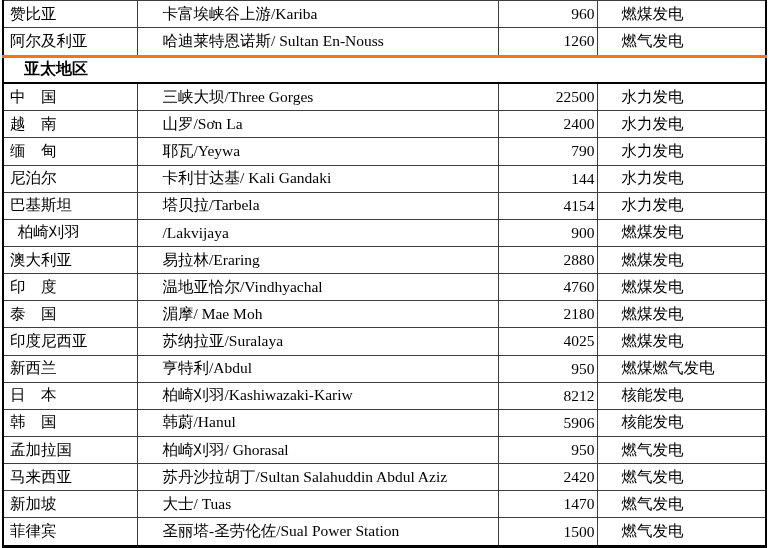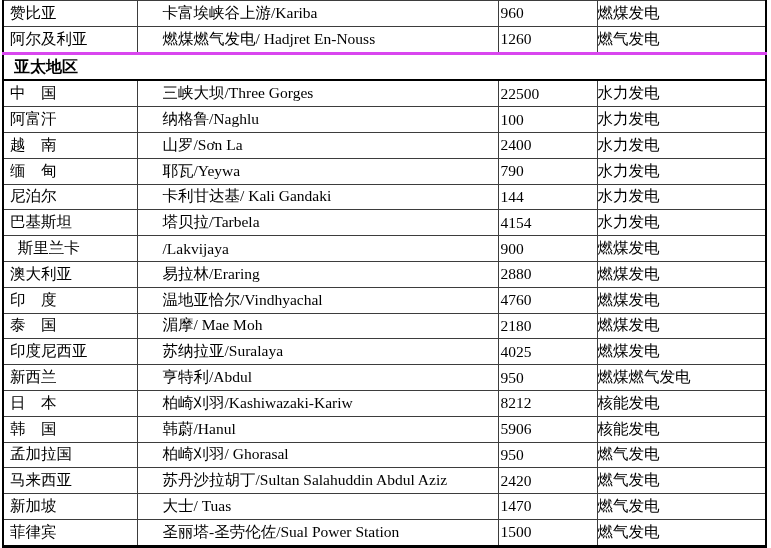--- a/index.html
+++ b/index.html
@@ -28,30 +28,30 @@
     border: 1px solid #3d3d3d;
     font-size: 15.5px;
     color: #000;
     padding: 0 4px;
     overflow: hidden;
     white-space: pre;
     vertical-align: middle;
   }
   td.country { padding-left: 6px; }
   td.plant   { padding-left: 25px; }
-  td.num     { text-align: left; padding: 0 2px; }
-  td.type    { padding-left: 0; }
+  td.num     { text-align: right; padding: 0 2px; }
+  td.type    { padding-left: 24px; }
   tr.section-row { height: 27px; }
   tr.section-row td {
-    border-top: 3px solid #d946ef;
+    border-top: 3px solid #f97316;
     border-bottom: 2px solid #000;
     font-family: "Liberation Sans", "DejaVu Sans", sans-serif;
     font-weight: bold;
     font-size: 16px;
-    padding-left: 10px;
+    padding-left: 20px;
   }
 </style>
 </head>
 <body>
 
 <div class="page">
   <table class="plants">
     <colgroup>
       <col style="width:134px">
       <col style="width:361px">
@@ -60,37 +60,31 @@
     </colgroup>
     <tbody>
       <tr>
         <td class="country">赞比亚</td>
         <td class="plant">卡富埃峡谷上游/Kariba</td>
         <td class="num">960</td>
         <td class="type">燃煤发电</td>
       </tr>
       <tr>
         <td class="country">阿尔及利亚</td>
-        <td class="plant">燃煤燃气发电/ Hadjret En-Nouss</td>
+        <td class="plant">哈迪莱特恩诺斯/ Sultan En-Nouss</td>
         <td class="num">1260</td>
         <td class="type">燃气发电</td>
       </tr>
       <tr class="section-row">
         <td colspan="4">亚太地区</td>
       </tr>
       <tr>
         <td class="country">中　国</td>
         <td class="plant">三峡大坝/Three Gorges</td>
         <td class="num">22500</td>
-        <td class="type">水力发电</td>
-      </tr>
-      <tr>
-        <td class="country">阿富汗</td>
-        <td class="plant">纳格鲁/Naghlu</td>
-        <td class="num">100</td>
         <td class="type">水力发电</td>
       </tr>
       <tr>
         <td class="country">越　南</td>
         <td class="plant">山罗/Sơn La</td>
         <td class="num">2400</td>
         <td class="type">水力发电</td>
       </tr>
       <tr>
         <td class="country">缅　甸</td>
@@ -104,21 +98,21 @@
         <td class="num">144</td>
         <td class="type">水力发电</td>
       </tr>
       <tr>
         <td class="country">巴基斯坦</td>
         <td class="plant">塔贝拉/Tarbela</td>
         <td class="num">4154</td>
         <td class="type">水力发电</td>
       </tr>
       <tr>
-        <td class="country">  斯里兰卡</td>
+        <td class="country">  柏崎刈羽</td>
         <td class="plant">/Lakvijaya</td>
         <td class="num">900</td>
         <td class="type">燃煤发电</td>
       </tr>
       <tr>
         <td class="country">澳大利亚</td>
         <td class="plant">易拉林/Eraring</td>
         <td class="num">2880</td>
         <td class="type">燃煤发电</td>
       </tr>

